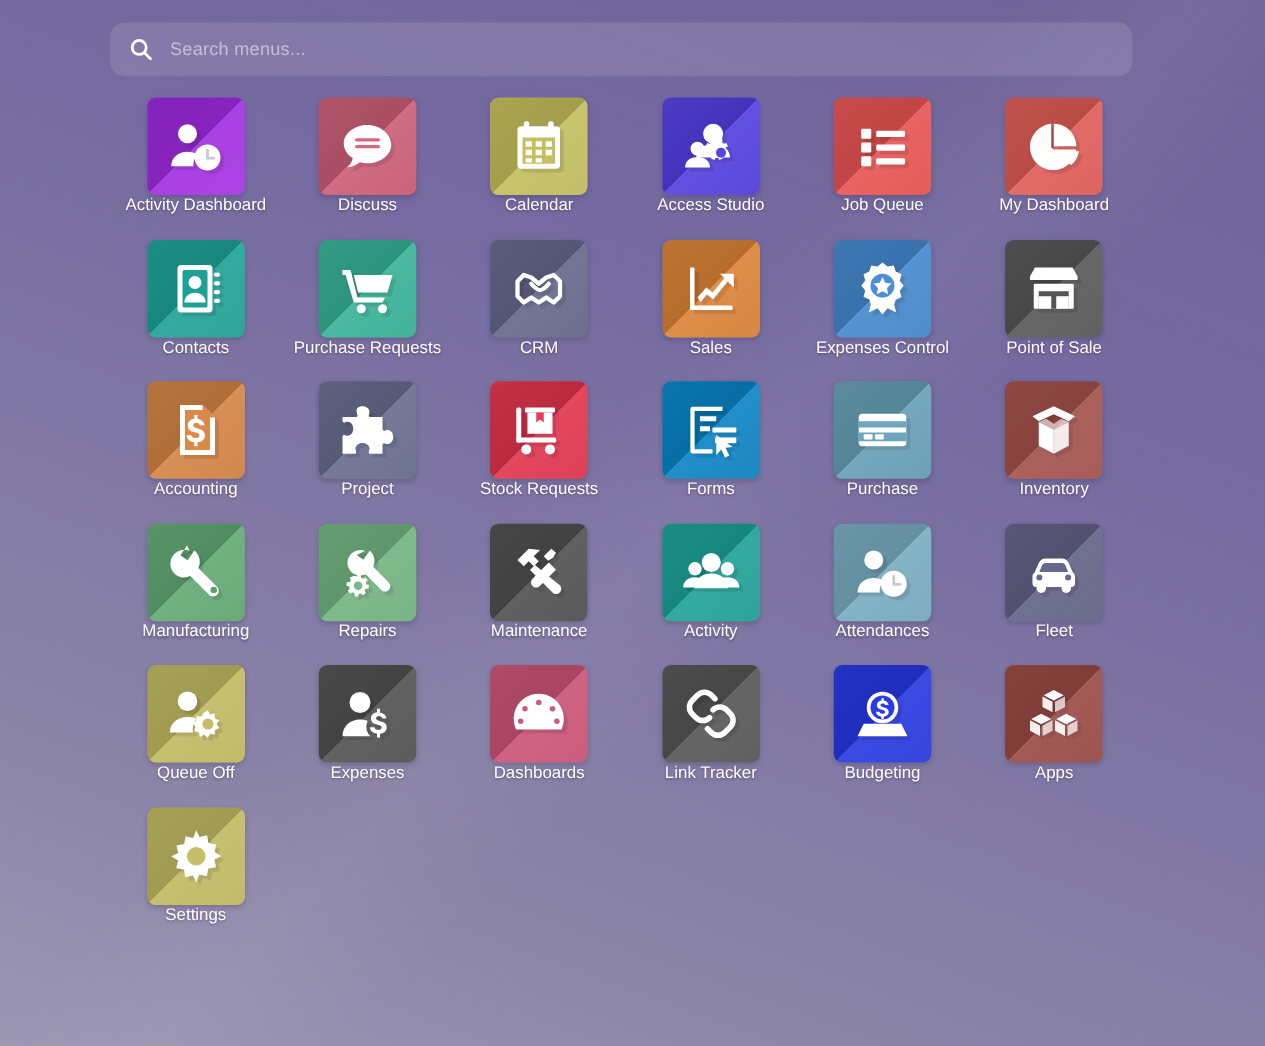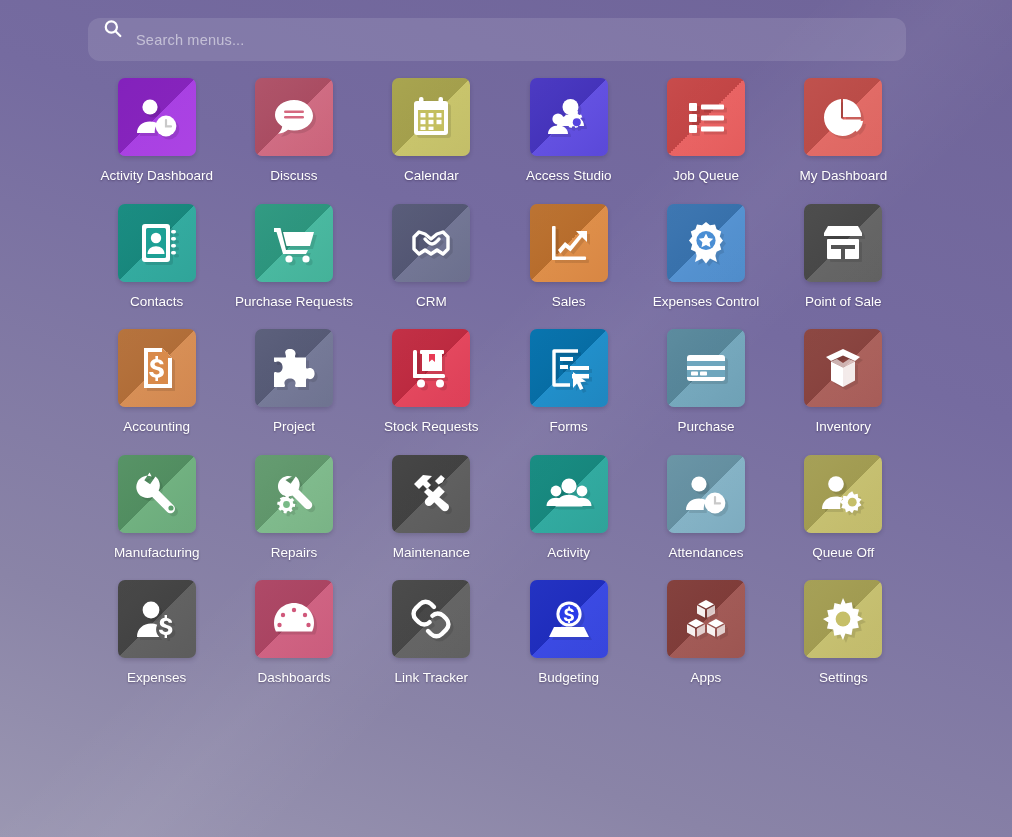--- a/index.html
+++ b/index.html
@@ -30,20 +30,21 @@
   
   .search-wrap {
     position: absolute;
     left: 88px;
     top: 18px;
     width: 818px;
     height: 43px;
     background: rgba(255,255,255,0.115);
     border-radius: 12px;
     display: flex;
+    align-items: center;
     padding: 0 14px;
   }
   .search-icon {
     width: 22px;
     height: 22px;
     flex: 0 0 22px;
     margin-right: 12px;
     position: relative;
   }
   .search-icon svg { display: block; }
@@ -107,21 +108,21 @@
     position: relative;
     z-index: 3;
     width: 48px;
     height: 48px;
     display: block;
     filter: drop-shadow(3px 3px 0 rgba(0,0,0,0.10));
   }
   .glyph svg { display: block; width: 100%; height: 100%; }
 
   .app-label {
-    margin-top: 12px;
+    margin-top: 0;
     color: #ffffff;
     font-size: 13.5px;
     line-height: 1.15;
     text-align: center;
     text-shadow: 0 1px 2px rgba(40,25,60,0.45);
     white-space: nowrap;
   }
 </style>
 </head>
 <body>
@@ -526,20 +527,37 @@
       <g fill="none" stroke="#c9c9c9" stroke-width="2.2" stroke-linecap="round">
                   <path d="M33 27v6.4h5"></path>
                 </g>
     </g>
             </svg>
           </span>
         </div>
         <div class="app-label">Attendances</div>
       </div>
       <div class="app-cell">
+        <div class="tile" style="background: linear-gradient(135deg, rgb(104, 104, 140) 0%, rgb(90, 90, 125) 100%);">
+          <span class="glyph">
+            <svg viewBox="0 0 48 48">
+              <g fill="#ffffff">
+      <path d="M7 27c0-1.5.6-2.4 1.7-3.1l3.3-7.5C13 14 15 12.7 17.4 12.7h13.2c2.4 0 4.4 1.3 5.4 3.7l3.3 7.5c1.1.7 1.7 1.6 1.7 3.1v6c0 1.4-1.1 2.5-2.5 2.5H9.5C8.1 35.5 7 34.4 7 33z"></path>
+      <path d="M14.5 18.5c.5-1.3 1.5-2.1 3-2.1h13c1.5 0 2.5.8 3 2.1l2 5h-23z" fill="#68688c"></path>
+      <circle cx="14" cy="36.5" r="3.8"></circle>
+      <circle cx="34" cy="36.5" r="3.8"></circle>
+      <circle cx="12.5" cy="28" r="2.4" fill="#68688c"></circle>
+      <circle cx="35.5" cy="28" r="2.4" fill="#68688c"></circle>
+    </g>
+            </svg>
+          </span>
+        </div>
+        <div class="app-label">Fleet</div>
+      </div>
+      <div class="app-cell">
         <div class="tile" style="background: linear-gradient(135deg, rgb(198, 191, 104) 0%, rgb(186, 179, 90) 100%);">
           <span class="glyph">
             <svg viewBox="0 0 48 48">
               <g fill="#ffffff">
       <circle cx="17" cy="14" r="7.8"></circle>
       <path d="M3 39c0-7.6 6-12.4 14-12.4 2.6 0 5 .5 7 1.5-1.8 2.2-2.9 5-2.9 8 0 1 .1 2 .4 2.9H3z"></path>
       <path d="M34 22.5l1.9 3.5 3.9-.8.4 4 3.6 1.7-2.3 3.2 2.3 3.2-3.6 1.7-.4 4-3.9-.8-1.9 3.5-3-2.6-3.6 1.8-.9-3.9-3.9-.9 1.2-3.8-2.8-2.9 3.3-2.2.2-4 3.9.6 2.3-3.3z" transform="translate(-1,-2) scale(0.95) translate(2,2)"></path>
     </g>
     <circle cx="33.3" cy="32.2" r="4.4" fill="#c6bf68"></circle>
             </svg>

